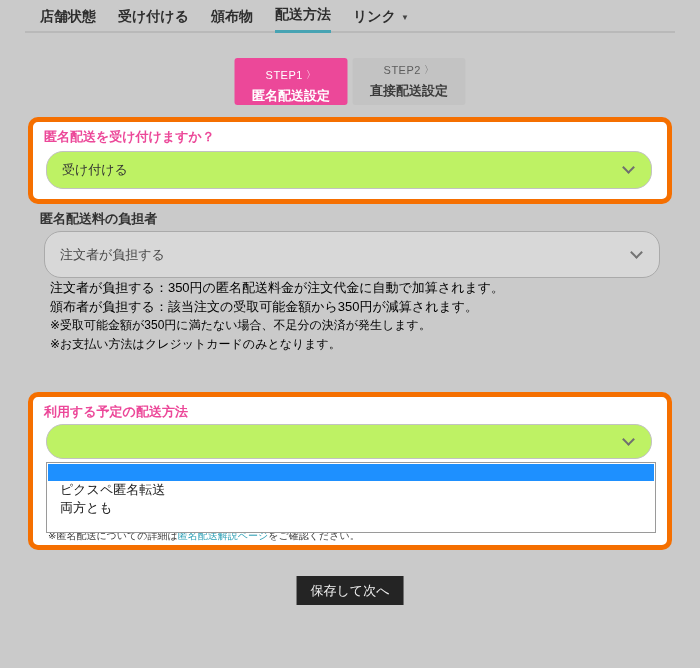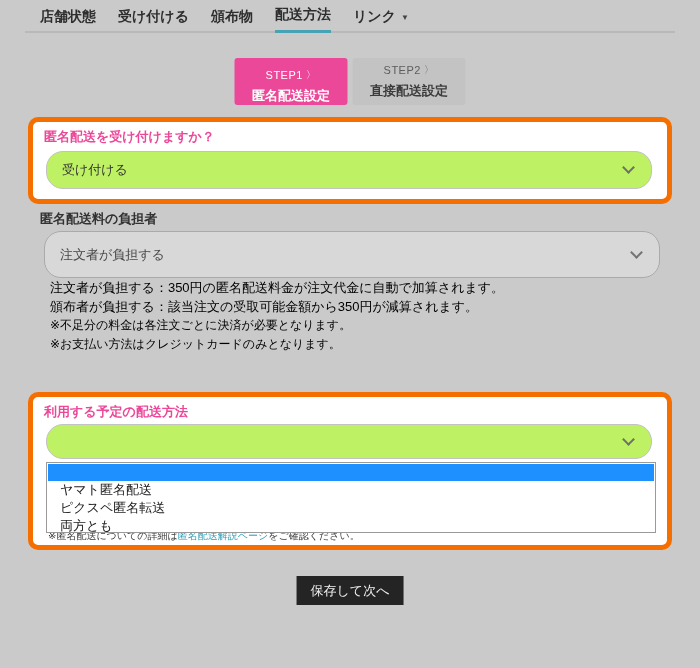--- a/index.html
+++ b/index.html
@@ -96,34 +96,33 @@
 
 <div class="dim-label">匿名配送料の負担者</div>
 <div class="dim-select">
   <span>注文者が負担する</span>
   <i class="chev"></i>
 </div>
 
 <div class="notes">
   <div class="note-lg">注文者が負担する：350円の匿名配送料金が注文代金に自動で加算されます。</div>
   <div class="note-lg">頒布者が負担する：該当注文の受取可能金額から350円が減算されます。</div>
-  <div class="note-sm">※不足分の料金は各注文ごとに決済が必要となります。</div>
+  <div class="note-sm">※受取可能金額が350円に満たない場合、不足分の決済が発生します。</div>
   <div class="note-sm">※お支払い方法はクレジットカードのみとなります。</div>
 </div>
 
 <section class="hl" id="sec3">
   <div class="field-label">利用する予定の配送方法</div>
   <div class="select">
     <span></span>
     <i class="chev"></i>
   </div>
   <div class="note-line">
     <span>※匿名配送についての詳細は</span><a>匿名配送解説ページ</a><span>をご確認ください。</span>
   </div>
   <div class="dropdown">
     <div class="opt selected"></div>
-    <div class="opt">ヤマト匿名配送</div>
     <div class="opt">ピクスペ匿名転送</div>
     <div class="opt">両方とも</div>
   </div>
 </section>
 
 <button class="save">保存して次へ</button>
 
 </body></html>

